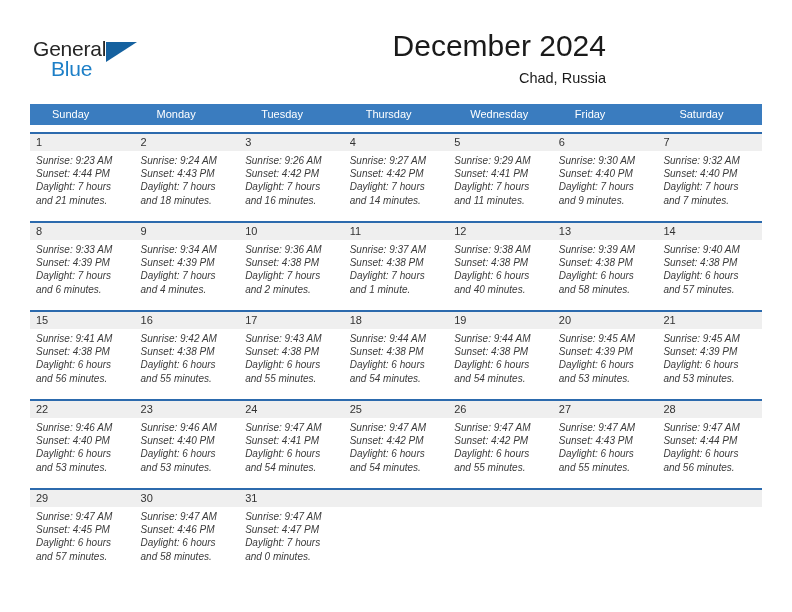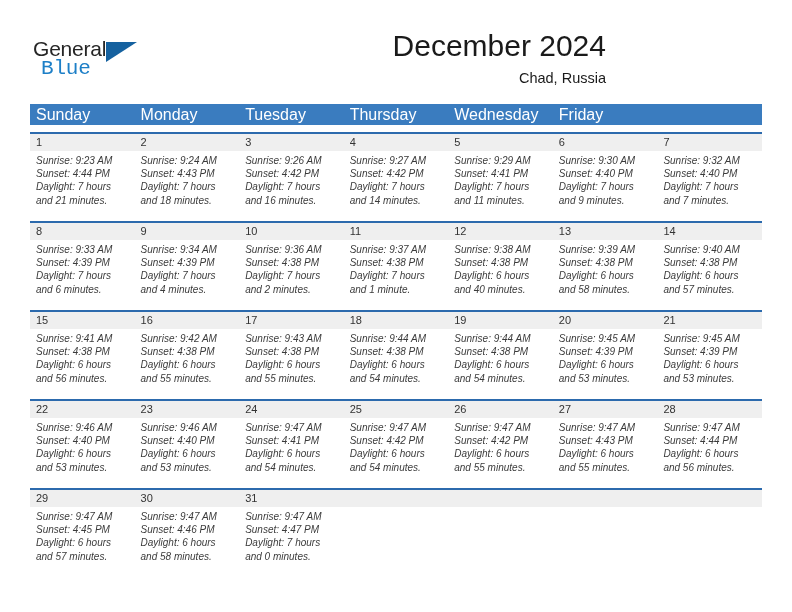--- a/index.html
+++ b/index.html
@@ -39,26 +39,26 @@
     position: absolute;
     left: 0;
     top: 0;
     font-size: 21px;
     letter-spacing: -0.2px;
     color: #262626;
     font-family: "Liberation Sans", sans-serif;
   }
   .logo-blue {
     position: absolute;
-    left: 8px;
+    left: 18px;
     top: 20px;
     font-size: 21px;
     letter-spacing: -0.2px;
     color: #1d7fc7;
-    font-family: Liberation Mono, monospace;
+    font-family: Liberation Sans, sans-serif;
   }
   .logo-triangle {
     position: absolute;
     left: 73px;
     top: 5px;
     width: 0;
     height: 0;
     border-left: 31px solid #15619f;
     border-bottom: 20px solid transparent;
   }
@@ -94,23 +94,23 @@
   .dow-row {
     display: flex;
     width: 732px;
     height: 21px;
     background: #3a7cbf;
   }
   .dow {
     flex: 0 0 104.57px;
     width: 104.57px;
     color: #ffffff;
-    font-size: 16px;
+    font-size: 11px;
     line-height: 21px;
-    padding-left: 6px;
+    padding-left: 22px;
     box-sizing: border-box;
     white-space: nowrap;
   }
 
   .week {
     width: 732px;
     border-top: 2px solid #2c6aad;
     margin-top: 7px;
   }
   .week:first-of-type {
@@ -180,20 +180,21 @@
 
   <div class="calendar">
 
     <div class="dow-row">
       <div class="dow">Sunday</div>
       <div class="dow">Monday</div>
       <div class="dow">Tuesday</div>
       <div class="dow">Thursday</div>
       <div class="dow">Wednesday</div>
       <div class="dow">Friday</div>
+      <div class="dow">Saturday</div>
     </div>
 
     <div class="week">
       <div class="week-numbers">
         <div class="num-cell">1</div>
         <div class="num-cell">2</div>
         <div class="num-cell">3</div>
         <div class="num-cell">4</div>
         <div class="num-cell">5</div>
         <div class="num-cell">6</div>

